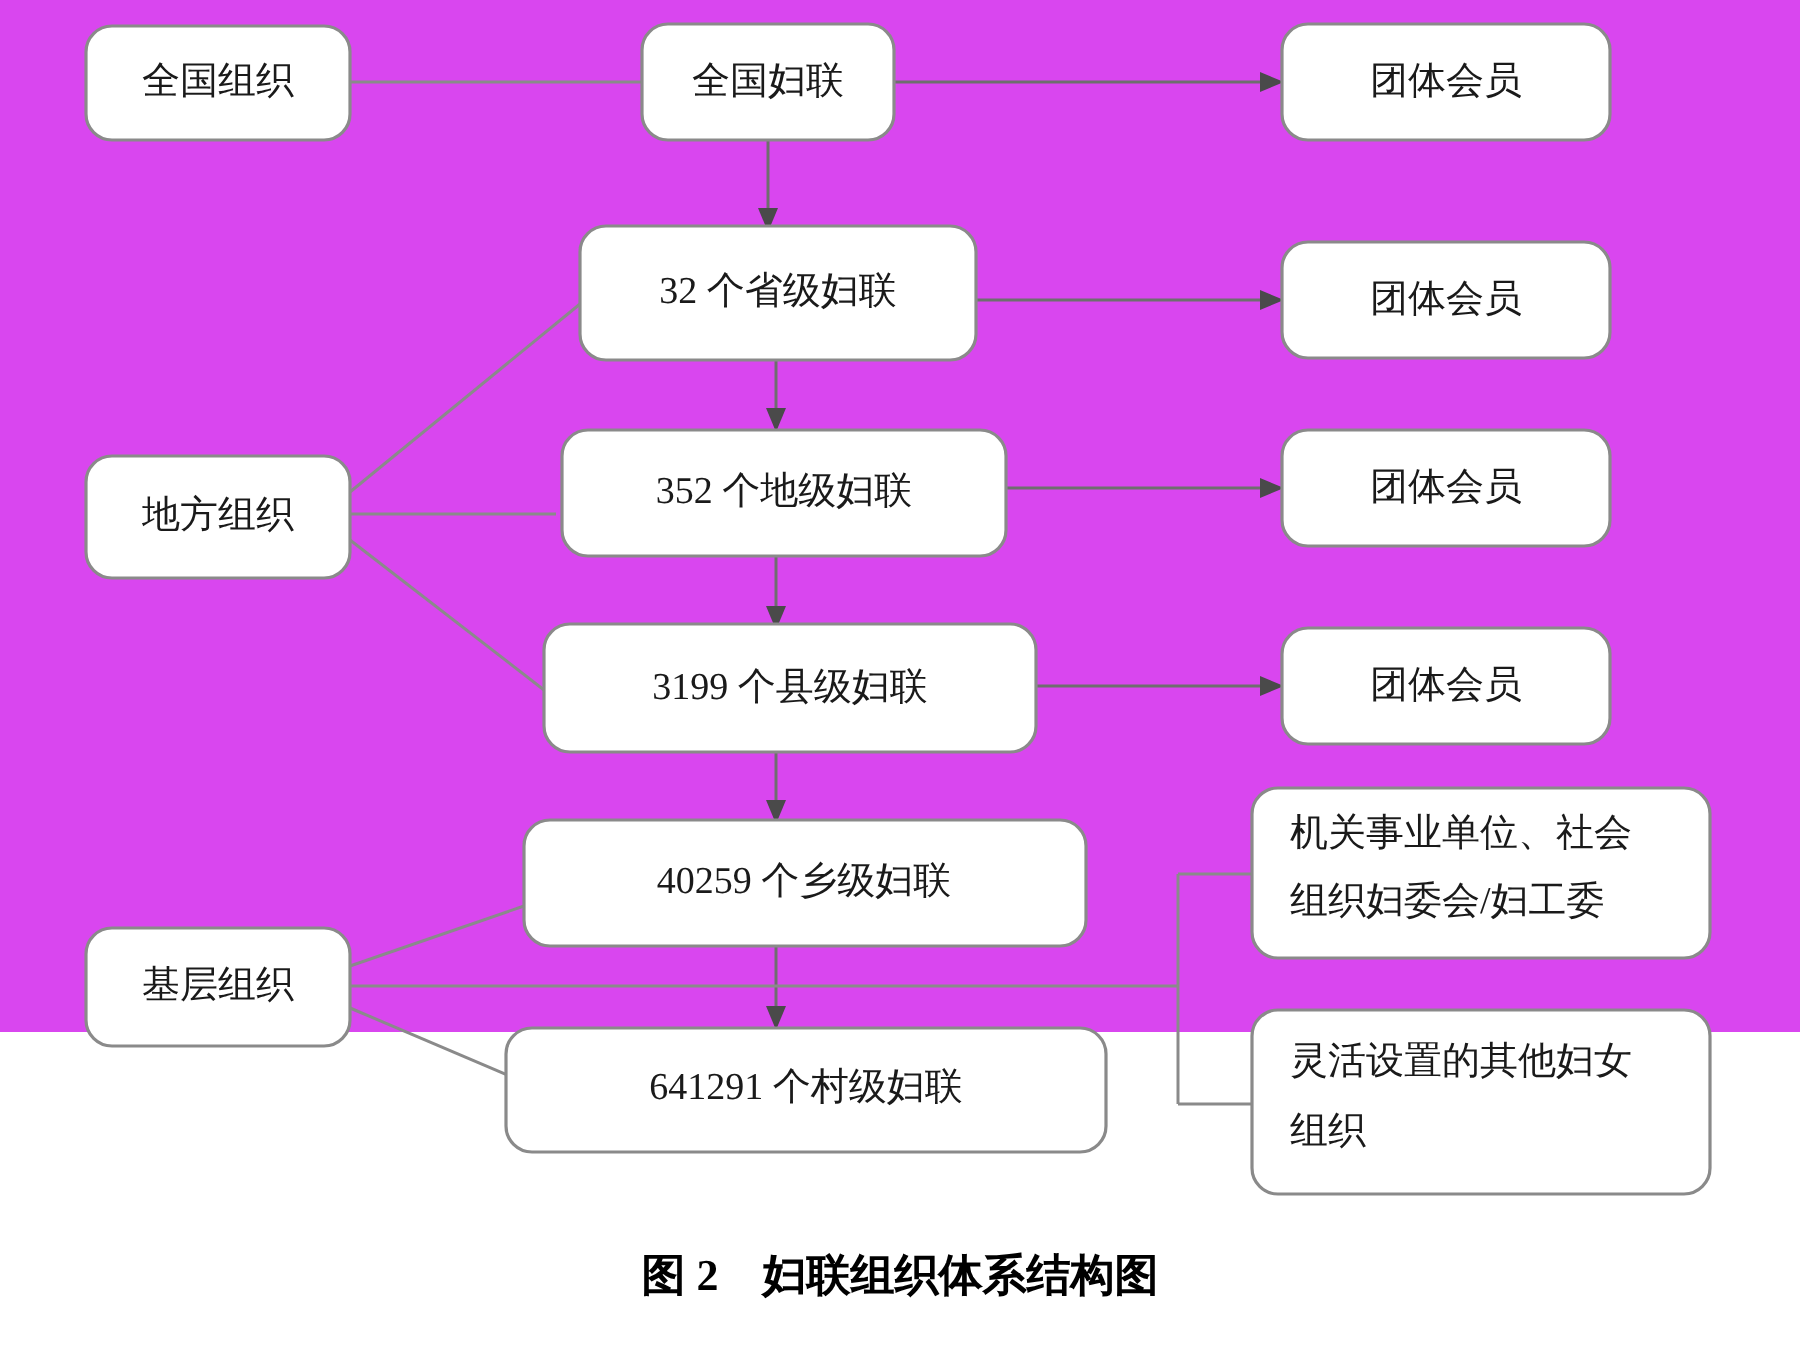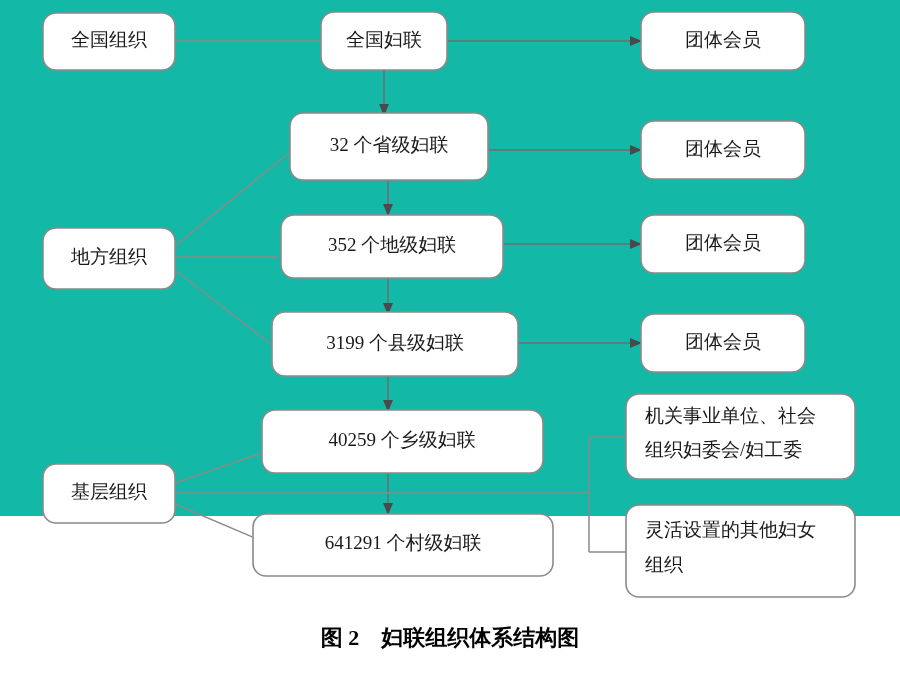--- a/index.html
+++ b/index.html
@@ -10,21 +10,21 @@
   body {
     width: 900px;
     height: 676px;
     font-family: "Liberation Serif", "DejaVu Serif", serif;
     overflow: hidden;
   }
   #diagram-root {
     position: relative;
     width: 900px;
     height: 516px;
-    background: #14b8a6;
+    background: #d946ef;
   }
   svg#chart-svg {
     position: absolute;
     left: 0;
     top: 0;
     width: 900px;
     height: 676px;
     display: block;
   }
   .node-rect {

